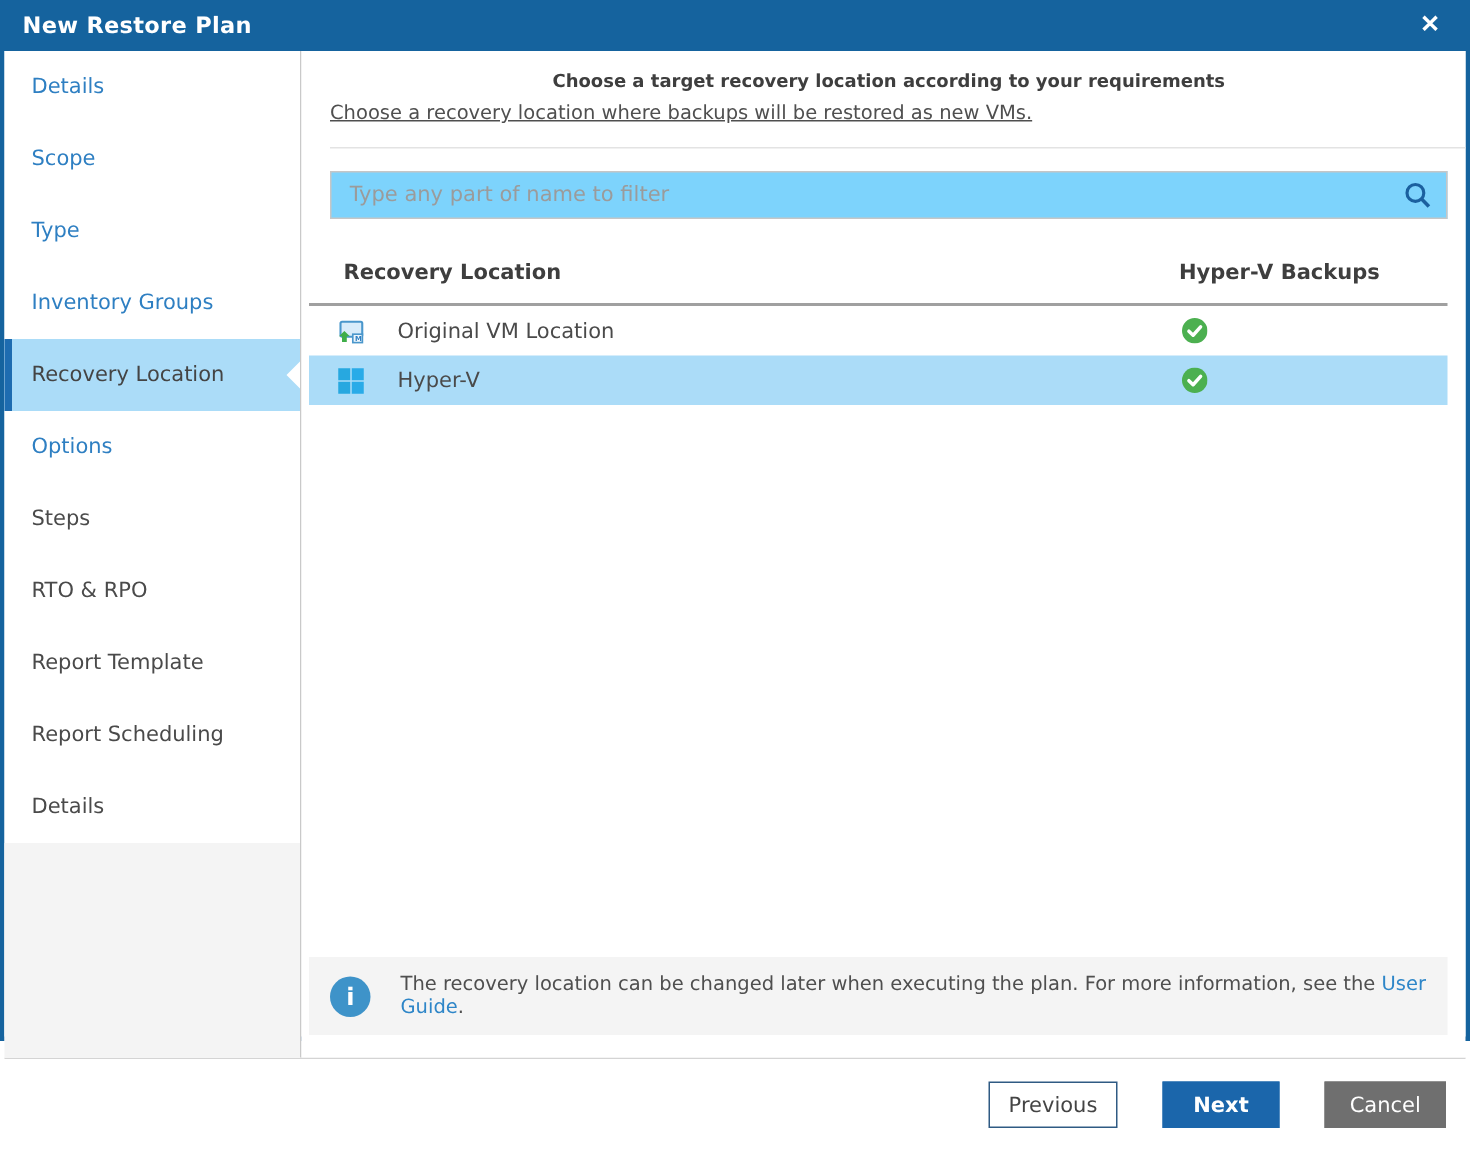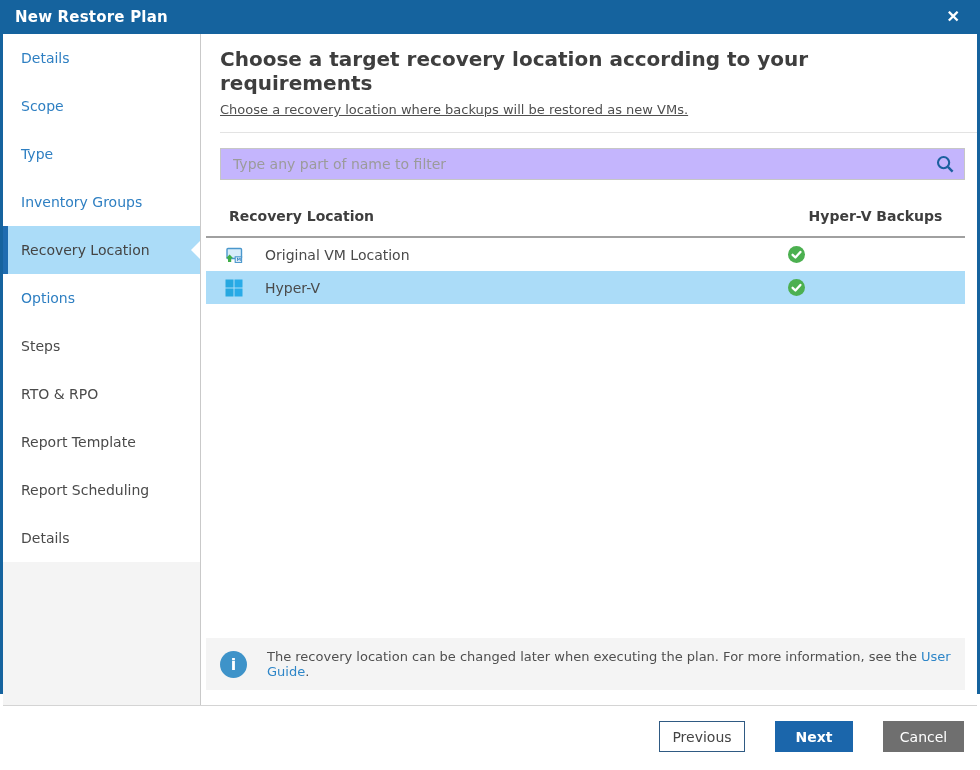--- a/index.html
+++ b/index.html
@@ -71,52 +71,52 @@
   .sidebar-filler {
     position: absolute; left: 0; right: 0; bottom: 0; top: 528px;
     background: #F4F4F4;
   }
   
   .content {
     position: relative; flex: 1;
     background: #ffffff;
     padding: 13px 12px 0 19px;
   }
-  .page-title { font-size: 20px; font-weight: 700; color: #3E3E3E; }
+  .page-title { font-size: 12px; font-weight: 700; color: #3E3E3E; text-align: center; }
   .page-subtitle { font-size: 13px; color: #4F4F4F; margin-top: 7px; text-decoration: underline; }
   .header-divider {
     border: none; border-top: 1px solid #E3E3E3;
     margin: 15px -12px 0 0;
   }
   .filter-box {
     position: relative;
     margin: 15px 0 0 0;
     height: 32px;
   }
   .filter-box input {
     width: 100%; height: 32px;
-    border: 1px solid #C6C6C6; background: #c4b5fd;
+    border: 1px solid #C6C6C6; background: #7dd3fc;
     font-family: inherit; font-size: 14px; color: #444;
     padding: 0 36px 0 12px; outline: none;
   }
   .filter-box input::placeholder { color: #9B9B9B; opacity: 1; }
   .search-icon {
     position: absolute; right: 10px; top: 6px; width: 20px; height: 20px;
   }
   
   .loc-table { margin: 16px 0 0 -14px; }
   .loc-header {
     display: flex; align-items: center;
     height: 42px;
     padding-left: 23px;
     border-bottom: 2px solid #A0A0A0;
     font-size: 14px; font-weight: 700; color: #3E3E3E;
   }
   .loc-header .col1 { flex: 1; }
-  .loc-header .col2 { width: 179px; flex: none; text-align: center; }
+  .loc-header .col2 { width: 179px; flex: none; }
   .loc-row {
     display: flex; align-items: center;
     height: 33px;
     padding-left: 19px;
     font-size: 14px; color: #4A4A4A;
     cursor: pointer;
   }
   .loc-row .col1 { flex: 1; display: flex; align-items: center; gap: 22px; }
   .loc-row .col2 { width: 179px; flex: none; padding-left: 2px; }
   .loc-row.selected { background: #ABDCF8; }

